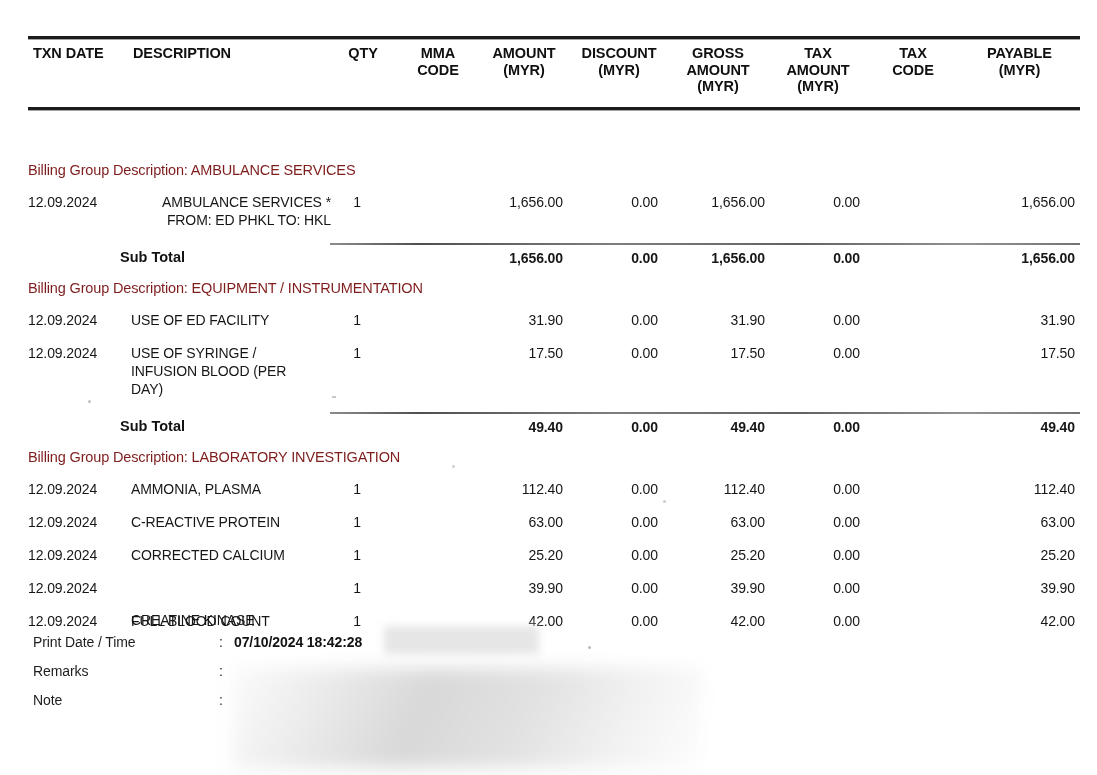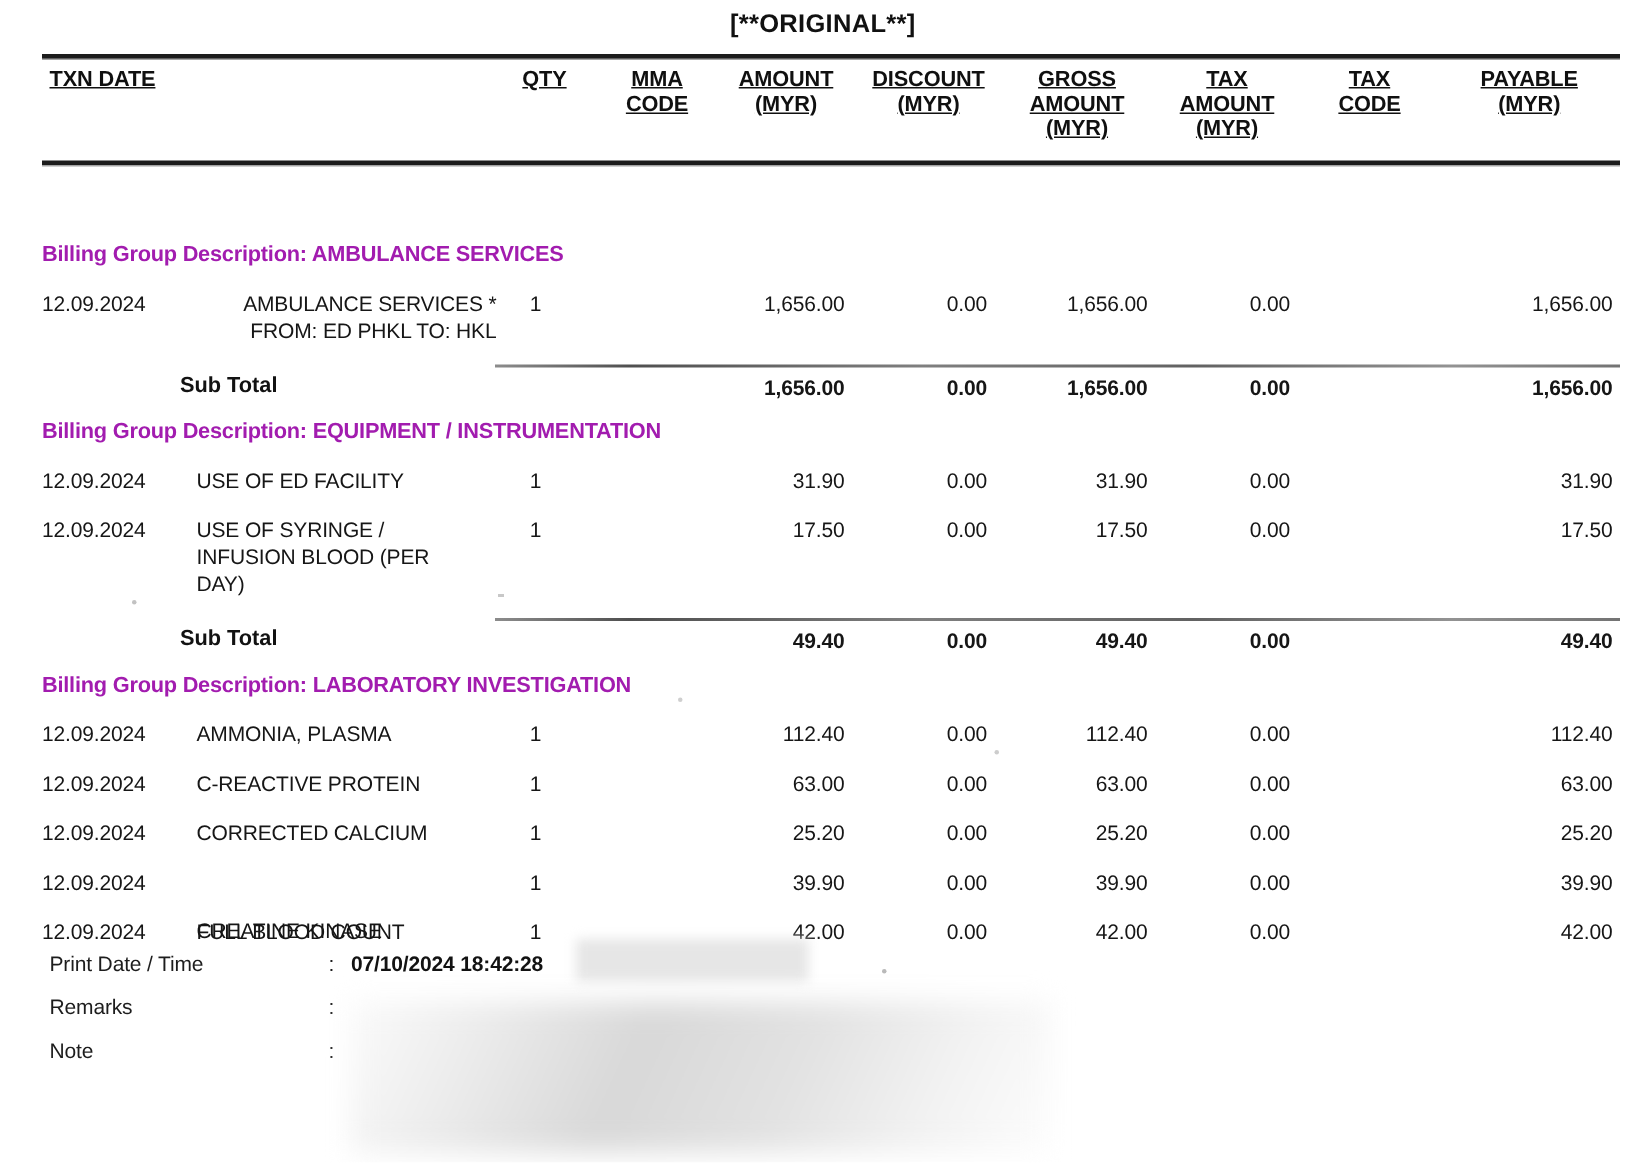--- a/index.html
+++ b/index.html
@@ -48,42 +48,41 @@
   #rule-bottom { top: 107px; }
 
   
   .col-head {
     font-size: 14.5px;
     font-weight: bold;
     line-height: 16.5px;
     color: #101010;
     letter-spacing: -0.1px;
     white-space: pre-line;
-    text-decoration: underline;
   }
   .col-head.c  { text-align: center; }
   .col-head.l  { text-align: left; }
 
   #h-txndate { top: 45px; left: 33px;  width: 100px; }
   #h-desc    { top: 45px; left: 133px; width: 210px; }
   #h-qty     { top: 45px; left: 330px; width: 66px;  }
   #h-mma     { top: 45px; left: 398px; width: 80px;  }
   #h-amount  { top: 45px; left: 478px; width: 92px;  }
   #h-disc    { top: 45px; left: 570px; width: 98px;  }
   #h-gross   { top: 45px; left: 668px; width: 100px; }
   #h-taxamt  { top: 45px; left: 770px; width: 96px;  }
   #h-taxcode { top: 45px; left: 866px; width: 94px;  }
   #h-payable { top: 45px; left: 962px; width: 115px; }
 
   
   .group-head {
     left: 28px;
     font-size: 14.5px;
-    font-weight: bold;
-    color: #a21caf;
+    font-weight: normal;
+    color: #7f1d1d;
     letter-spacing: -0.15px;
     white-space: nowrap;
   }
 
   
   .cell {
     font-size: 14px;
     line-height: 18px;
     color: #161616;
     letter-spacing: -0.1px;
@@ -156,26 +155,26 @@
   #speck-b { top: 400px; left: 88px;  width: 3px; height: 3px; background:#c2c2c2; border-radius:50%; }
   #speck-c { top: 396px; left: 332px; width: 4px; height: 2px; background:#c8c8c8; }
   #speck-d { top: 465px; left: 452px; width: 3px; height: 3px; background:#cfcfcf; border-radius:50%; }
   #speck-e { top: 500px; left: 663px; width: 3px; height: 3px; background:#cdcdcd; border-radius:50%; }
 </style>
 </head>
 <body>
 
 <div id="page">
 
-  <div class="abs" id="doc-title">[**ORIGINAL**]</div>
 
   <div class="abs rule" id="rule-top"></div>
   <div class="abs rule" id="rule-bottom"></div>
 
   <div class="abs col-head l" id="h-txndate">TXN DATE</div>
+  <div class="abs col-head l" id="h-desc">DESCRIPTION</div>
   <div class="abs col-head c" id="h-qty">QTY</div>
   <div class="abs col-head c" id="h-mma">MMA
 CODE</div>
   <div class="abs col-head c" id="h-amount">AMOUNT
 (MYR)</div>
   <div class="abs col-head c" id="h-disc">DISCOUNT
 (MYR)</div>
   <div class="abs col-head c" id="h-gross">GROSS
 AMOUNT
 (MYR)</div>

